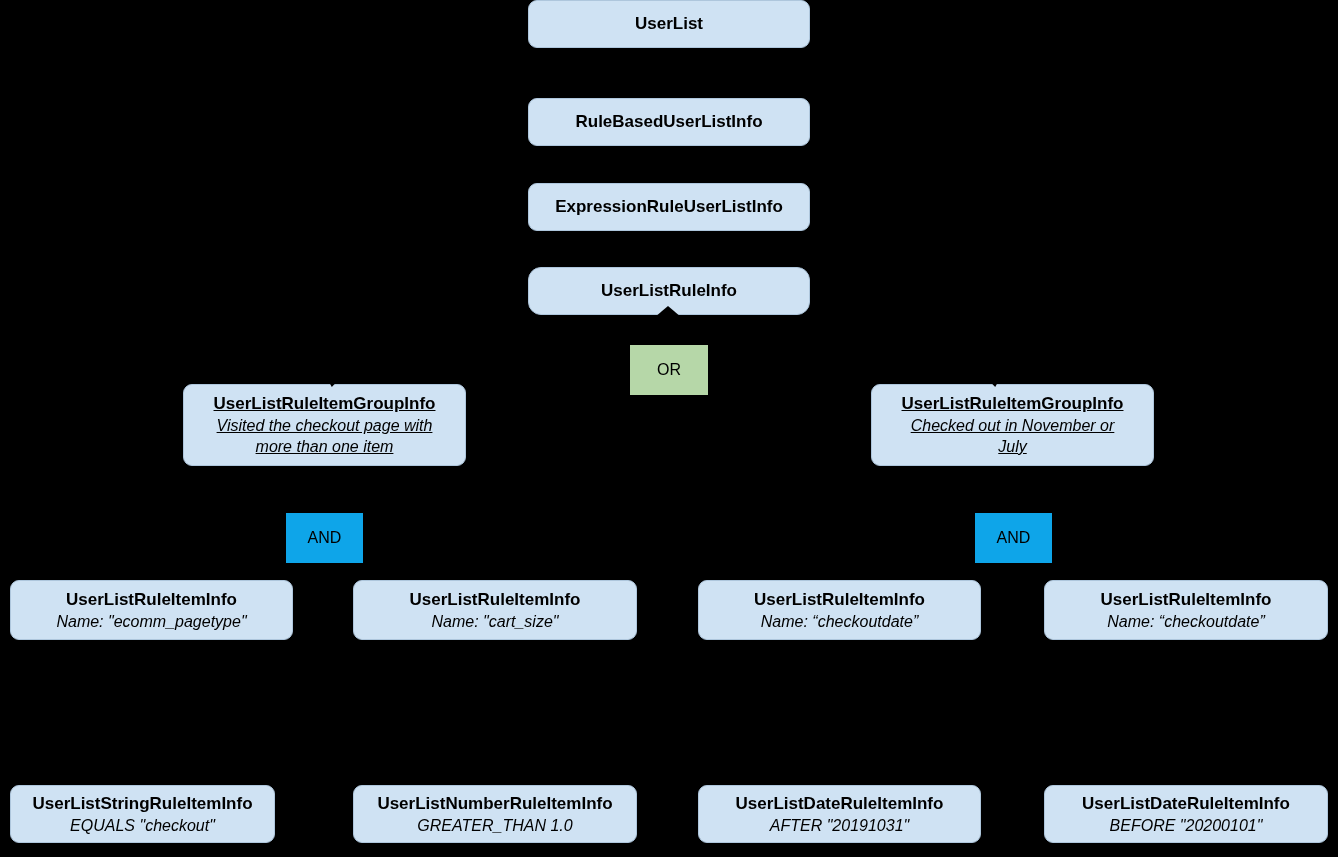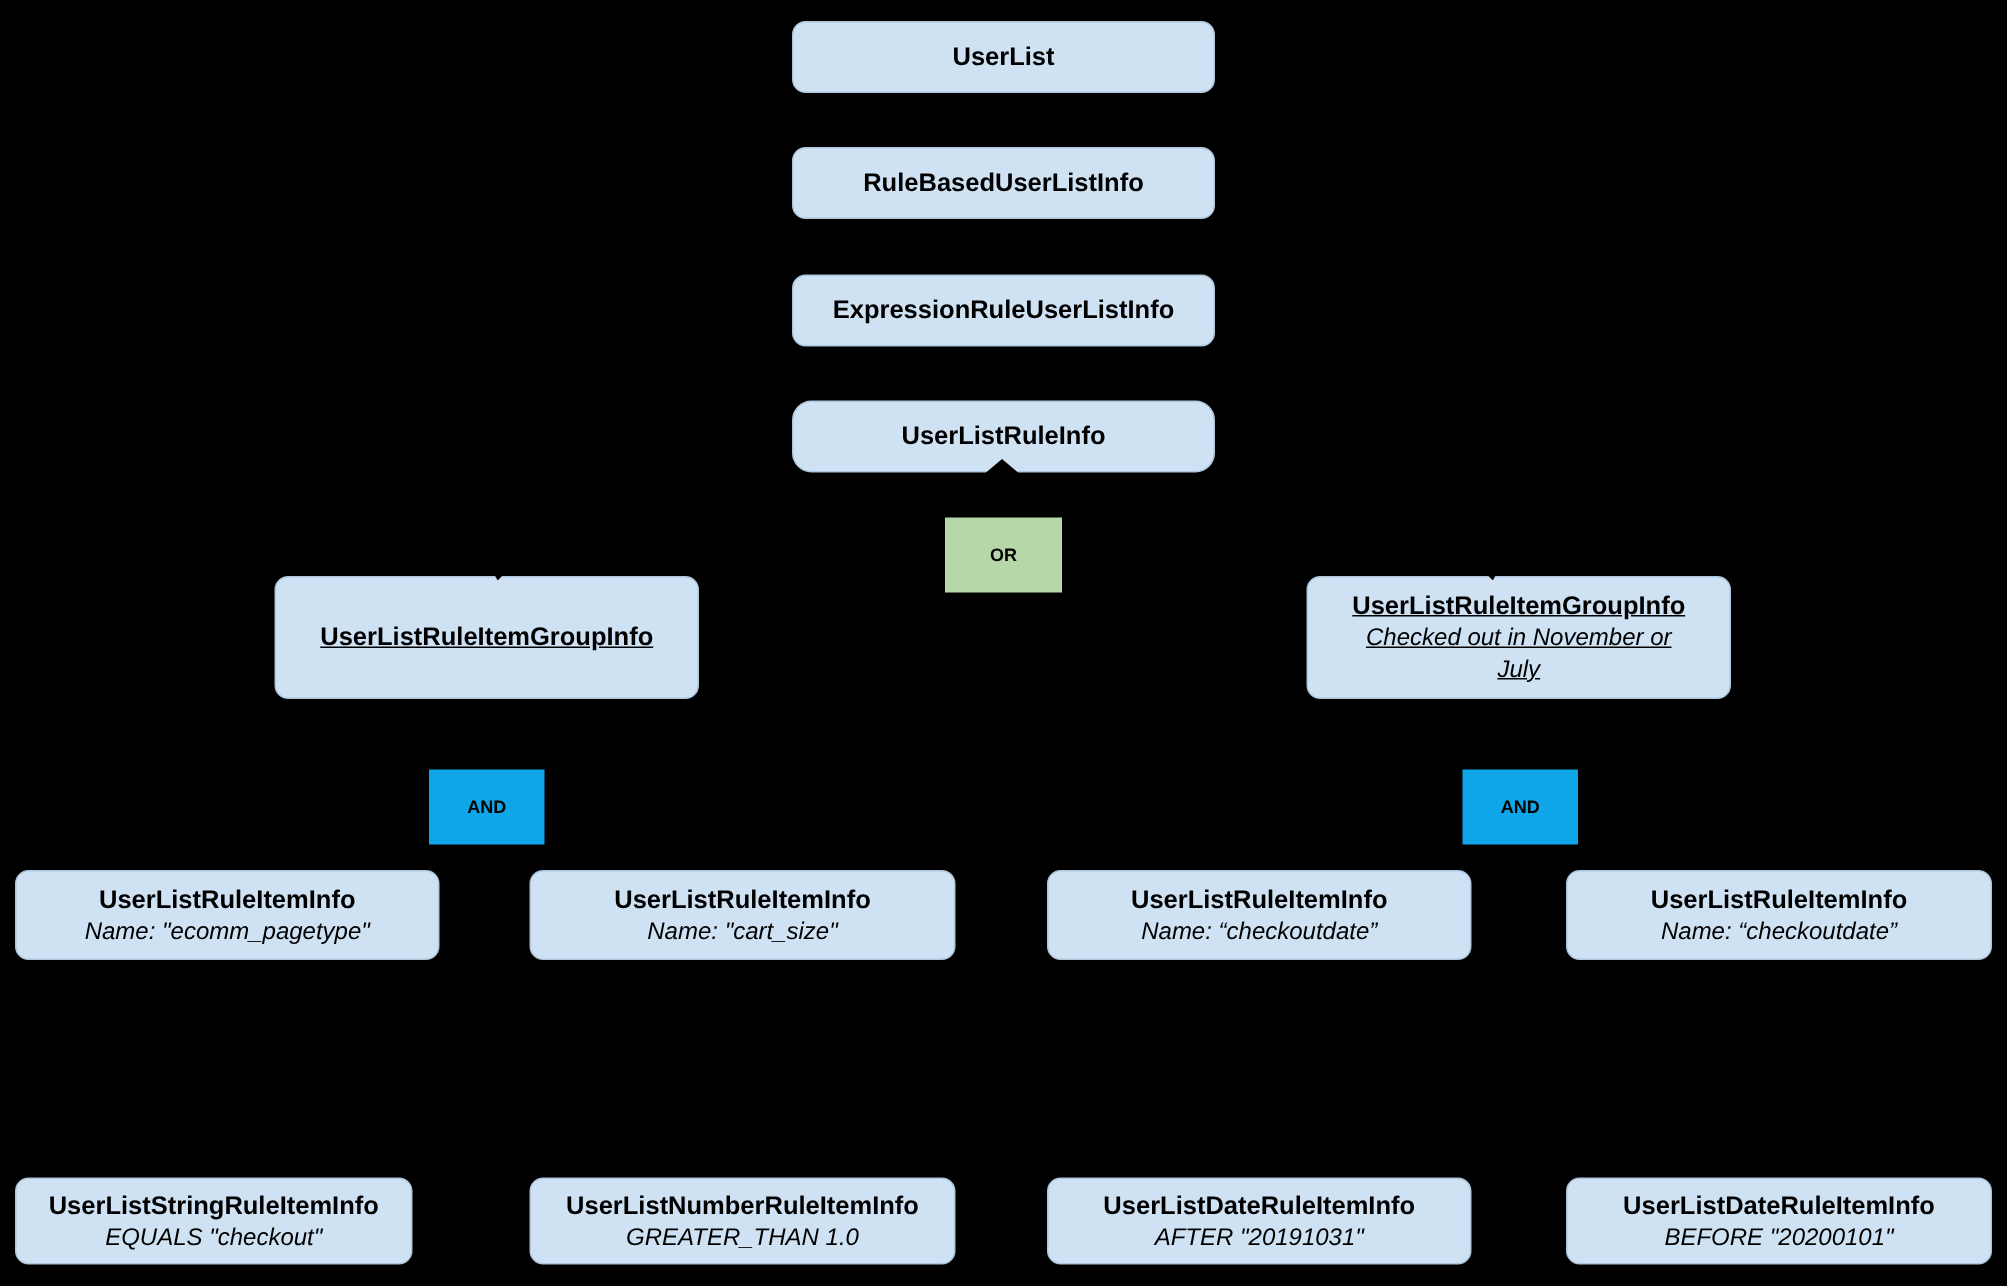--- a/index.html
+++ b/index.html
@@ -39,38 +39,38 @@
     font-weight: bold;
     font-size: 17px;
     line-height: 22px;
   }
   .desc {
     font-style: italic;
     font-size: 16px;
     line-height: 21px;
   }
   .op-label {
-    font-weight: bold;
-    font-size: 12px;
+    font-weight: normal;
+    font-size: 16px;
   }
   .group-pad { padding: 0 24px; text-decoration: underline; }
   .arrowhead {
     position: absolute;
     background: #000;
   }
   .arrow-up   { clip-path: polygon(50% 0, 0 100%, 100% 100%); }
   .arrow-dl   { clip-path: polygon(30% 100%, 0 25%, 100% 0); }
   .arrow-dr   { clip-path: polygon(70% 100%, 0 0, 100% 25%); }
 </style>
 </head>
 <body>
 
 <div class="canvas">
 
-  <div class="node class-box" style="left:528px; top:14px; width:282px; height:48px;">
+  <div class="node class-box" style="left:528px; top:0; width:282px; height:48px;">
     <div class="title">UserList</div>
   </div>
 
   <div class="node class-box" style="left:528px; top:183px; width:282px; height:48px;">
     <div class="title">ExpressionRuleUserListInfo</div>
   </div>
 
   <div class="node class-box" style="left:528px; top:98px; width:282px; height:48px;">
     <div class="title">RuleBasedUserListInfo</div>
   </div>
@@ -80,20 +80,21 @@
   </div>
 
   <div class="arrowhead arrow-up" style="left:655px; top:306px; width:26px; height:11px;"></div>
 
   <div class="node op-box or-box" style="left:630px; top:345px; width:78px; height:50px;">
     <div class="op-label">OR</div>
   </div>
 
   <div class="node class-box group-pad" style="left:183px; top:384px; width:283px; height:82px;">
     <div class="title">UserListRuleItemGroupInfo</div>
+    <div class="desc">Visited the checkout page with more than one item</div>
   </div>
 
   <div class="node class-box group-pad" style="left:871px; top:384px; width:283px; height:82px;">
     <div class="title">UserListRuleItemGroupInfo</div>
     <div class="desc">Checked out in November or July</div>
   </div>
 
   <div class="arrowhead arrow-dl" style="left:324px; top:368px; width:26px; height:19px;"></div>
   <div class="arrowhead arrow-dr" style="left:977px; top:368px; width:26px; height:19px;"></div>
 

